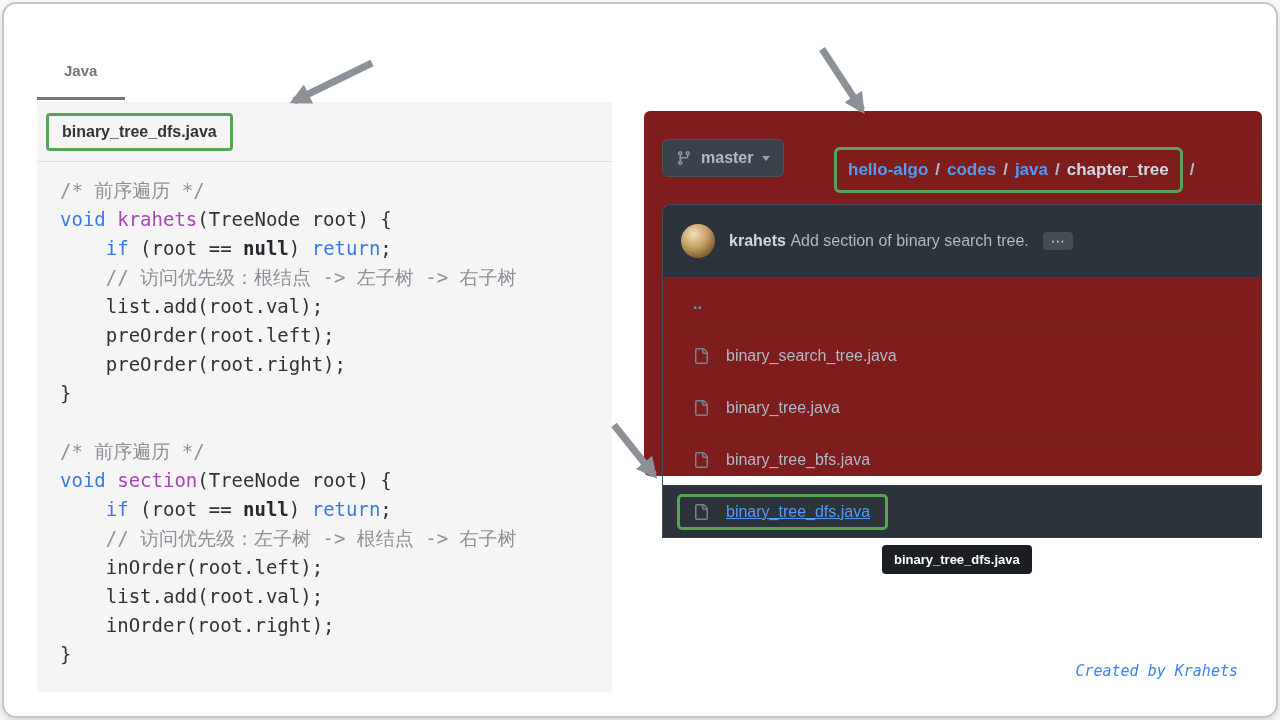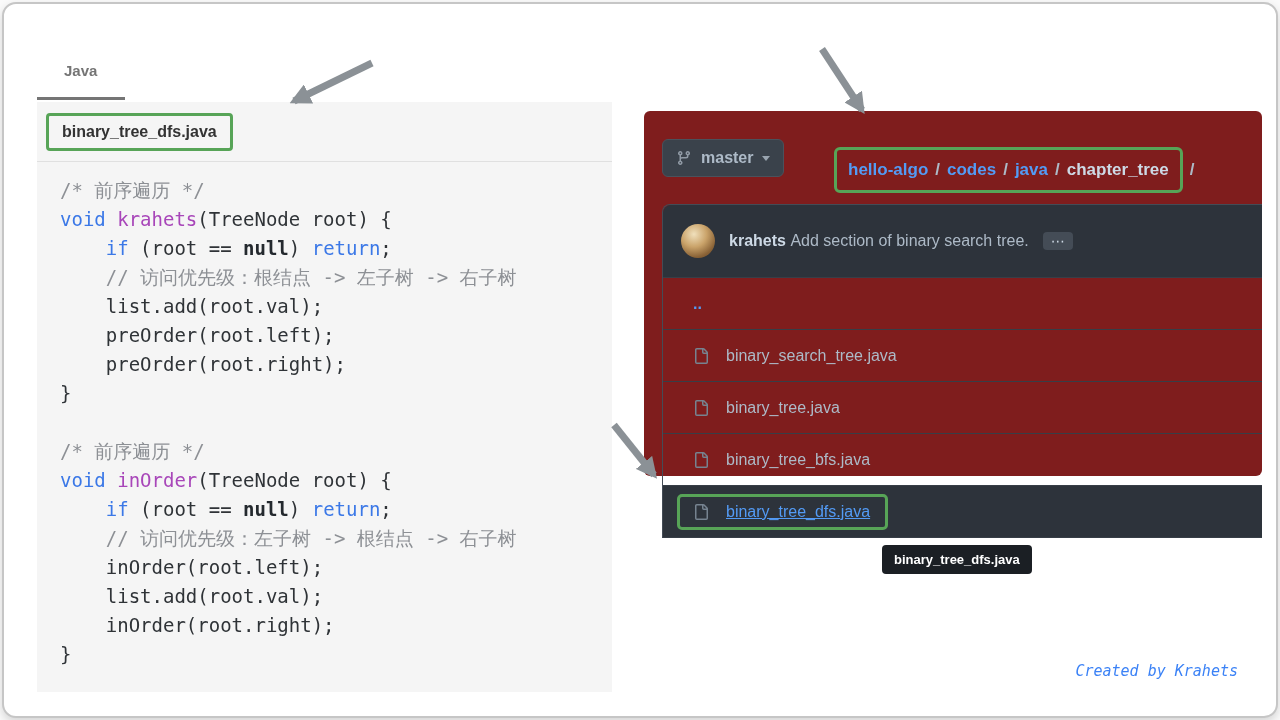--- a/index.html
+++ b/index.html
@@ -82,21 +82,21 @@
           <div class="code-line"><span class="tok-cm">/* 前序遍历 */</span></div>
           <div class="code-line"><span class="tok-kw">void </span><span class="tok-fn">krahets</span><span class="tok-pl">(TreeNode root) {</span></div>
           <div class="code-line"><span class="tok-pl">    </span><span class="tok-kw">if</span><span class="tok-pl"> (root == </span><span class="tok-kwb">null</span><span class="tok-pl">) </span><span class="tok-kw">return</span><span class="tok-pl">;</span></div>
           <div class="code-line"><span class="tok-pl">    </span><span class="tok-cm">// 访问优先级：根结点 -&gt; 左子树 -&gt; 右子树</span></div>
           <div class="code-line"><span class="tok-pl">    list.add(root.val);</span></div>
           <div class="code-line"><span class="tok-pl">    preOrder(root.left);</span></div>
           <div class="code-line"><span class="tok-pl">    preOrder(root.right);</span></div>
           <div class="code-line"><span class="tok-pl">}</span></div>
           <div class="code-line">&nbsp;</div>
           <div class="code-line"><span class="tok-cm">/* 前序遍历 */</span></div>
-          <div class="code-line"><span class="tok-kw">void </span><span class="tok-fn">inOrder</span><span class="tok-pl">(TreeNode root) {</span></div>
+          <div class="code-line"><span class="tok-kw">void </span><span class="tok-fn">section</span><span class="tok-pl">(TreeNode root) {</span></div>
           <div class="code-line"><span class="tok-pl">    </span><span class="tok-kw">if</span><span class="tok-pl"> (root == </span><span class="tok-kwb">null</span><span class="tok-pl">) </span><span class="tok-kw">return</span><span class="tok-pl">;</span></div>
           <div class="code-line"><span class="tok-pl">    </span><span class="tok-cm">// 访问优先级：左子树 -&gt; 根结点 -&gt; 右子树</span></div>
           <div class="code-line"><span class="tok-pl">    inOrder(root.left);</span></div>
           <div class="code-line"><span class="tok-pl">    list.add(root.val);</span></div>
           <div class="code-line"><span class="tok-pl">    inOrder(root.right);</span></div>
           <div class="code-line"><span class="tok-pl">}</span></div>
         </div>
     </div>
   </div>
 

